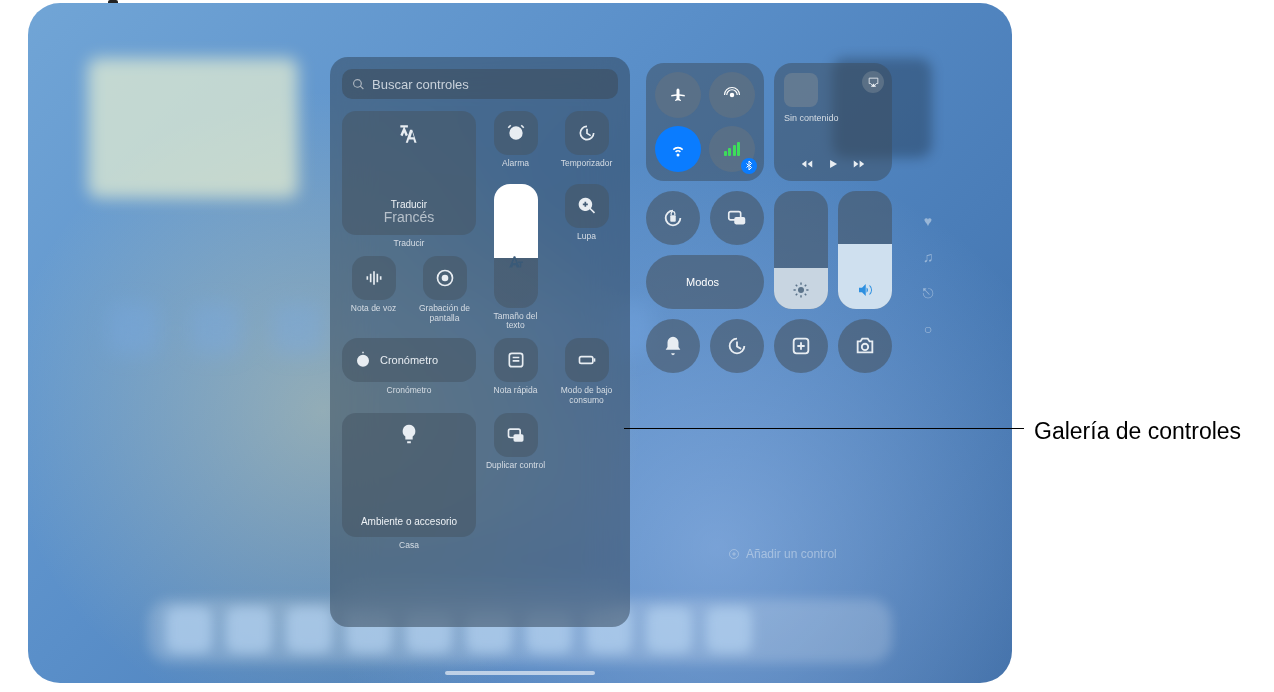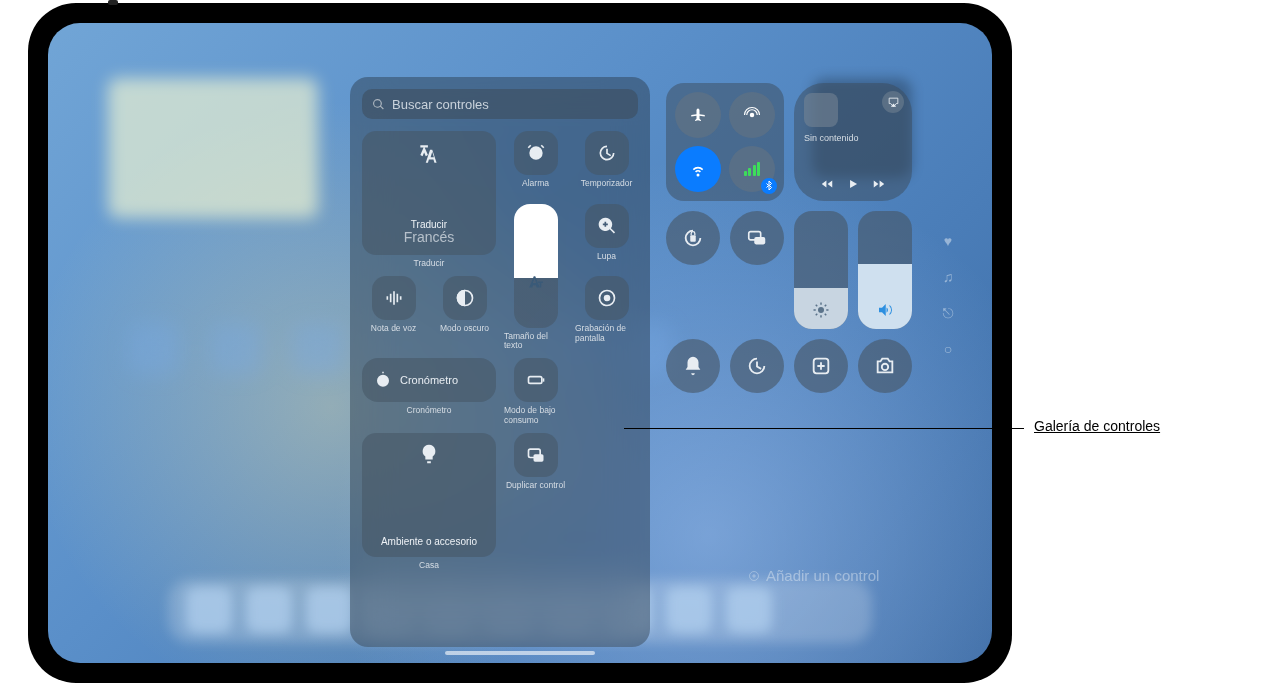--- a/index.html
+++ b/index.html
@@ -12,21 +12,20 @@
     overflow: hidden;
   }
 
   
   .device-frame {
     position: absolute;
     left: 28px; top: 3px;
     width: 984px; height: 680px;
     background: #000;
     border-radius: 48px;
-    padding: 20px;
   }
   .device-frame::before {
     content: "";
     position: absolute;
     left: 80px; top: -3px;
     width: 10px; height: 5px;
     background: #222; border-radius: 2px;
   }
   .screen {
     width: 100%; height: 100%;
@@ -89,20 +88,21 @@
   }
   .search svg{width:13px;height:13px;fill:#aeb7c0;}
 
   .g-grid {
     display: grid;
     grid-template-columns: repeat(4, 1fr);
     gap: 8px 8px;
   }
   .tile {
     display:flex; flex-direction:column; align-items:center;
+    text-align:center;
     color:#d6dde4; font-size:8.5px; line-height:1.1;
   }
   .tile .chip, .tile .bigchip {
     background: rgba(70,85,100,.55);
     border-radius: 14px;
     display:flex; align-items:center; justify-content:center;
     margin-bottom: 4px;
   }
   .chip { width:44px; height:44px; border-radius:22px; }
   .chip svg, .bigchip svg{fill:#e8edf2;}
@@ -133,21 +133,21 @@
   .c-plane{background:rgba(100,115,130,.6);}
   .c-airdrop{background:rgba(100,115,130,.6);}
   .c-wifi{background:#0a7cff;}
   .c-cell{position:relative;background:rgba(100,115,130,.6);}
   .c-cell .bars{display:flex;gap:1.5px;align-items:flex-end;height:14px;}
   .c-cell .bars i{width:3px;background:#3ddc5a;border-radius:1px;}
   .c-cell .bars i:nth-child(1){height:5px;}
   .c-cell .bars i:nth-child(2){height:8px;}
   .c-cell .bars i:nth-child(3){height:11px;}
   .c-cell .bars i:nth-child(4){height:14px;}
-  .now{width:118px;height:118px;border-radius:30px;padding:10px;position:relative;display:flex;flex-direction:column;}
+  .now{width:118px;height:118px;border-radius:18px;padding:10px;position:relative;display:flex;flex-direction:column;}
   .now .art{width:34px;height:34px;border-radius:8px;background:rgba(120,135,150,.55);}
   .now .ap{position:absolute;right:8px;top:8px;width:22px;height:22px;border-radius:50%;background:rgba(120,135,150,.5);display:flex;align-items:center;justify-content:center;}
   .now .ap svg{width:13px;height:13px;fill:#e8edf2;}
   .now .np-title{margin-top:6px;font-size:9px;color:#d6dde4;}
   .now .ctrls{margin-top:auto;display:flex;gap:12px;justify-content:center;}
   .now .ctrls svg{width:14px;height:14px;fill:#e8edf2;}
 
   .cc-row2{margin-top:10px;gap:10px;}
   .pair{width:118px;display:flex;flex-direction:column;gap:10px;}
   .roundrow{display:flex;gap:10px;}
@@ -163,36 +163,36 @@
   .vslider svg{position:relative;width:18px;height:18px;fill:#5b738a;}
   .vslider.vol svg{fill:#2d8fe0;}
 
   .cc-row3{margin-top:10px;display:flex;gap:10px;}
   .sq{width:54px;height:54px;border-radius:27px;background:rgba(70,85,100,.6);display:flex;align-items:center;justify-content:center;}
   .sq svg{width:22px;height:22px;fill:#e8edf2;}
 
   .side-icons{position:absolute;left:892px;top:210px;display:flex;flex-direction:column;gap:20px;align-items:center;}
   .side-icons span{width:16px;height:16px;display:flex;align-items:center;justify-content:center;color:rgba(230,238,245,.5);font-size:14px;}
 
-  .add-control{position:absolute;left:700px;top:544px;display:flex;align-items:center;gap:6px;color:rgba(230,238,245,.45);font-size:15px;}
+  .add-control{position:absolute;left:700px;top:544px;display:flex;align-items:center;gap:6px;color:rgba(230,238,245,.45);font-size:12px;}
   .add-control svg{width:12px;height:12px;fill:rgba(230,238,245,.45);}
 
   .home-ind{position:absolute;left:50%;bottom:8px;transform:translateX(-50%);width:150px;height:4px;border-radius:3px;background:rgba(255,255,255,.6);}
 
   
   .callout{
     position:absolute;
     left:624px; top:418px;
     width:620px;
   }
   .callout .line{
     position:absolute;left:0;top:10px;width:400px;height:1px;background:#000;
   }
   .callout .lbl{
-    position:absolute;left:410px;top:0;font-size:14px;color:#000;text-decoration:underline;
+    position:absolute;left:410px;top:0;font-size:23px;color:#000;
   }
 </style>
 </head>
 <body>
 
 <div class="device-frame">
   <div class="screen">
 
     <div class="blurred-window"></div>
     <div class="blurred-clock"></div>
@@ -277,44 +277,44 @@
           <div class="chip">
               <svg viewBox="0 0 24 24">
                 <path d="M3 10h2v4H3zm4-3h2v10H7zm4-3h2v16h-2zm4 3h2v10h-2zm4 3h2v4h-2z"></path>
               </svg>
             </div>
           <span>Nota de voz</span>
         </div>
         <div class="tile">
           <div class="chip">
               <svg viewBox="0 0 24 24">
-                <path d="M12 2a10 10 0 100 20V2z"></path>
-                <circle cx="12" cy="12" r="9" fill="none" stroke="#e8edf2" stroke-width="2"></circle>
-              </svg>
-            </div>
-          <span>Modo oscuro</span>
-        </div>
-        <div class="tile">
-          <div class="chip">
-              <svg viewBox="0 0 24 24">
                 <circle cx="12" cy="12" r="9" fill="none" stroke="#e8edf2" stroke-width="2"></circle>
                 <circle cx="12" cy="12" r="4"></circle>
               </svg>
             </div>
           <span>Grabación de pantalla</span>
         </div>
 
         <div class="tile col2">
           <div class="pill-chip">
             <svg viewBox="0 0 24 24">
                 <path d="M11 1h2v2h-2zM12 5a8 8 0 108 8 8 8 0 00-8-8zm1 8V8h-2v7h5v-2z"></path>
               </svg>
             <span>Cronómetro</span>
           </div>
           <span>Cronómetro</span>
+        </div>
+        <div class="tile">
+          <div class="chip">
+              <svg viewBox="0 0 24 24">
+                <rect x="4" y="4" width="16" height="16" rx="3" fill="none" stroke="#e8edf2" stroke-width="2"></rect>
+                <path d="M8 9h8M8 13h8" stroke="#e8edf2" stroke-width="2"></path>
+              </svg>
+            </div>
+          <span>Nota rápida</span>
         </div>
         <div class="tile">
           <div class="chip">
               <svg viewBox="0 0 24 24">
                 <rect x="3" y="8" width="16" height="8" rx="2" fill="none" stroke="#e8edf2" stroke-width="2"></rect>
                 <rect x="20" y="10" width="2" height="4"></rect>
               </svg>
             </div>
           <span>Modo de bajo consumo</span>
         </div>
@@ -410,20 +410,26 @@
                   <path d="M10 9V7a2 2 0 014 0v2" fill="none" stroke="#e8edf2" stroke-width="1.4"></path>
                 </svg>
               </div>
             <div class="rbtn">
                 <svg viewBox="0 0 24 24">
                   <rect x="3" y="5" width="13" height="9" rx="2" fill="none" stroke="#e8edf2" stroke-width="1.8"></rect>
                   <rect x="9" y="11" width="12" height="8" rx="2"></rect>
                 </svg>
               </div>
           </div>
+          <div class="focus">
+            <svg viewBox="0 0 24 24">
+                <path d="M14 2a10 10 0 100 20 8 8 0 010-20z"></path>
+              </svg>
+            <span>Modos</span>
+          </div>
         </div>
         <div class="sliders">
           <div class="vslider">
             <div class="fill"></div>
             <svg viewBox="0 0 24 24">
                 <circle cx="12" cy="12" r="4"></circle>
                 <path d="M12 2v3M12 19v3M2 12h3M19 12h3M5 5l2 2M17 17l2 2M5 19l2-2M17 7l2-2" stroke="#5b738a" stroke-width="2"></path>
               </svg>
           </div>
           <div class="vslider vol">

